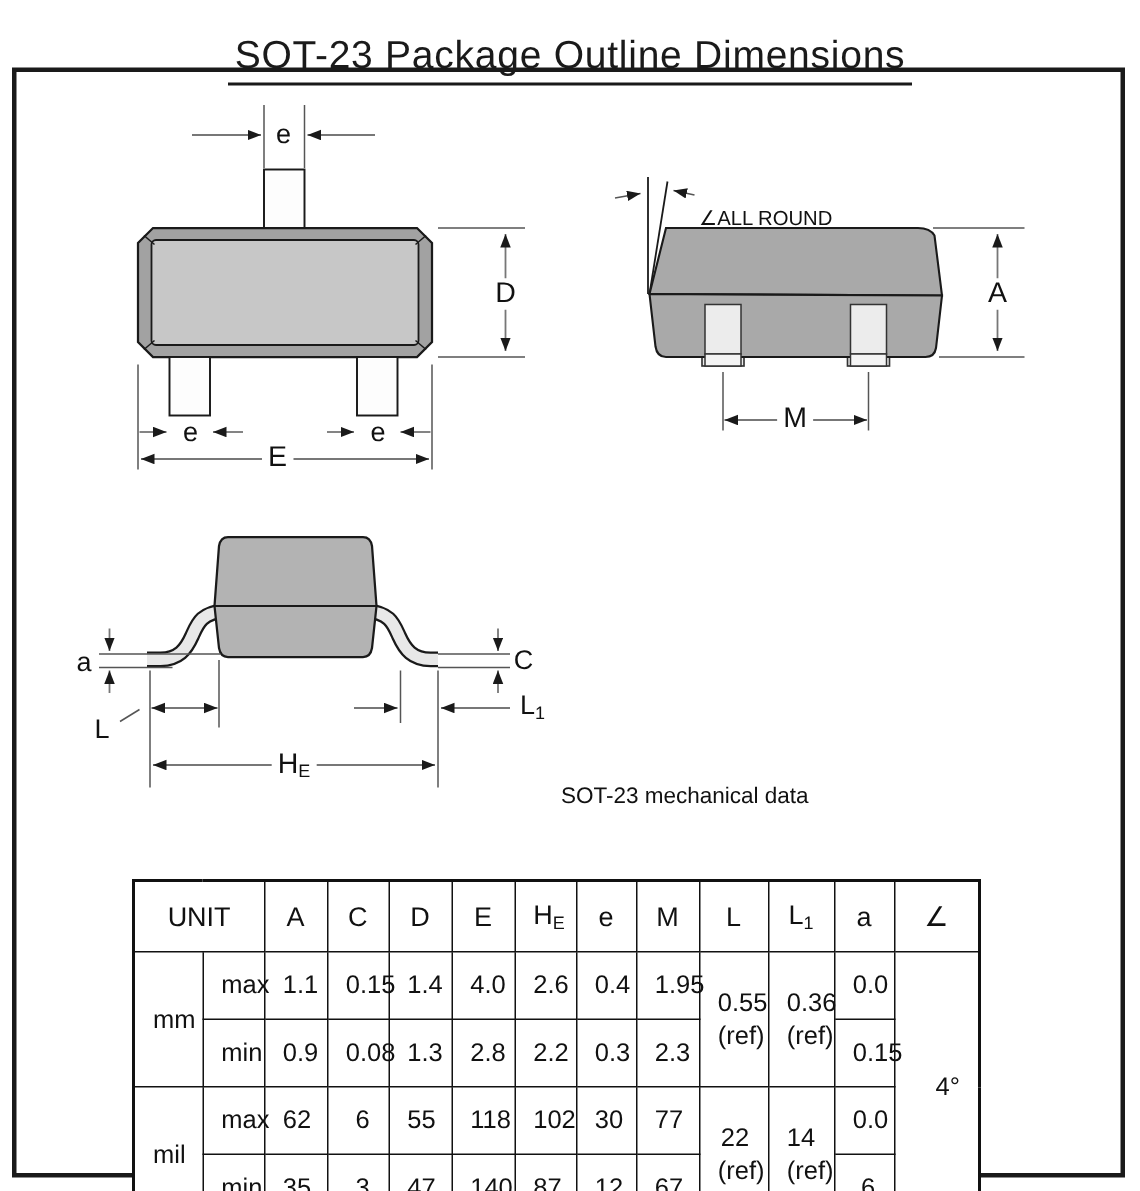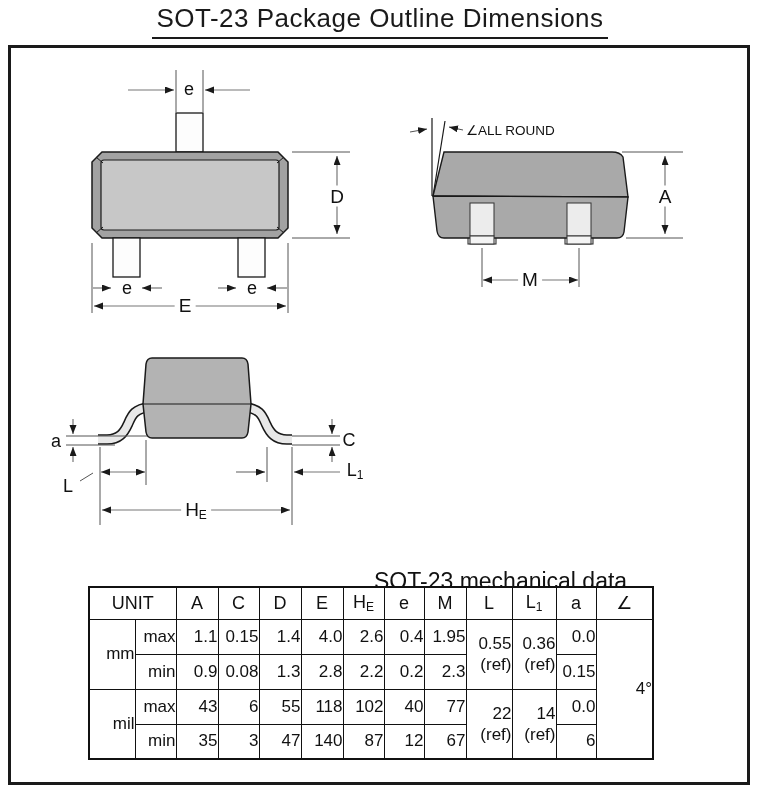--- a/index.html
+++ b/index.html
@@ -1,41 +1,41 @@
 <!DOCTYPE html>
 <html><head>
 <meta charset="utf-8">
 <style>
   * { margin:0; padding:0; box-sizing:border-box; }
   html,body { background:#ffffff; }
   body { font-family:"Liberation Sans", sans-serif; color:#1a1a1a; }
   .page { position:relative; width:760px; height:794px; background:#fff; overflow:hidden; }
 
-  .title-wrap { position:absolute; left:0; top:3px; width:760px; text-align:center; z-index:3; }
+  .title-wrap { position:absolute; left:0; top:21px; width:760px; text-align:center; z-index:3; }
   .title-text { display:inline-block; font-size:26px; letter-spacing:0.5px; color:#1a1a1a;
                 border-bottom:2px solid #1a1a1a; padding:0 4px 3px 4px; }
 
   .frame { position:absolute; left:8px; top:45px; width:742px; height:740px;
            border:3px solid #1a1a1a; background:#fff; z-index:0; }
 
   svg.canvas { position:absolute; left:0; top:0; z-index:1; }
 
   .lbl { position:absolute; z-index:2; font-size:19px; color:#111; white-space:nowrap;
          transform:translate(-50%,-50%); line-height:1; }
   .lbl.bg { background:#fff; padding:1px 4px; }
   .lbl.small { font-size:18px; }
-  .lbl.left-align { transform:none; }
+  .lbl.left-align { transform:none;margin-top:15px; }
   .sub { font-size:12px; vertical-align:-3px; }
 
-  .tbl-title { position:absolute; left:374px; top:568px; z-index:2; font-size:23px; color:#111; }
+  .tbl-title { position:absolute; left:374px; top:522px; z-index:2; font-size:15px; color:#111; }
 
   table.mech { position:absolute; left:88px; top:586px; z-index:2; border-collapse:collapse;
                table-layout:fixed; width:564px; background:#fff; }
   table.mech th, table.mech td { border:1px solid #111; text-align:center; vertical-align:middle;
-               font-weight:normal; font-size:17px; color:#111; padding:0; }
+               font-weight:normal; font-size:17px; color:#111; padding:12px; }
   table.mech { border:2px solid #111; }
   table.mech tr.hdr th { height:32px; font-size:18px; }
   table.mech tr.datarow td { height:35px;text-align:right; }
   .ref-cell { font-size:16px; line-height:1.25; }
   .ref-cell span { display:block; }
 </style>
 </head>
 <body>
 
 <div class="page">
@@ -225,33 +225,33 @@
       <td>0.0</td>
       <td rowspan="4">4°</td>
     </tr>
     <tr class="datarow">
       <td>min</td>
       <td>0.9</td>
       <td>0.08</td>
       <td>1.3</td>
       <td>2.8</td>
       <td>2.2</td>
-      <td>0.2</td>
+      <td>0.3</td>
       <td>2.3</td>
       <td>0.15</td>
     </tr>
     <tr class="datarow">
       <td rowspan="2">mil</td>
       <td>max</td>
-      <td>43</td>
+      <td>62</td>
       <td>6</td>
       <td>55</td>
       <td>118</td>
       <td>102</td>
-      <td>40</td>
+      <td>30</td>
       <td>77</td>
       <td rowspan="2" class="ref-cell">
             <span>22</span>
             <span>(ref)</span>
           </td>
       <td rowspan="2" class="ref-cell">
             <span>14</span>
             <span>(ref)</span>
           </td>
       <td>0.0</td>

